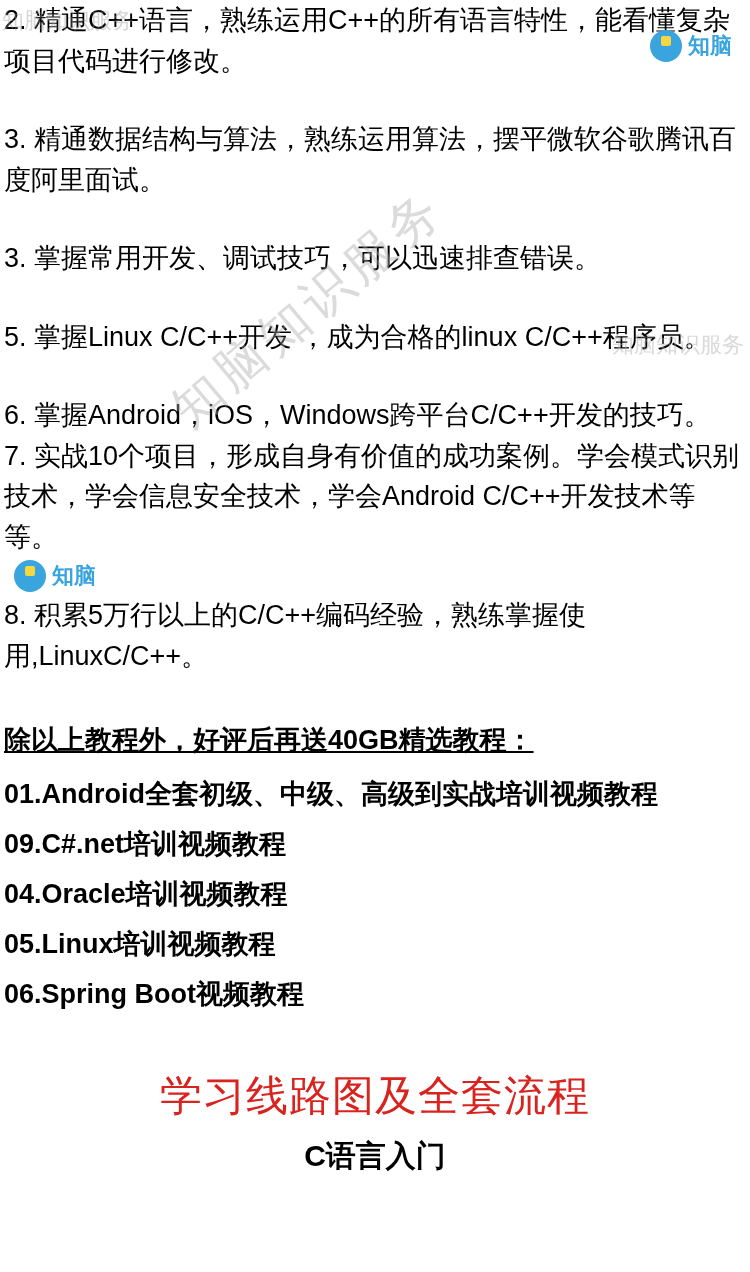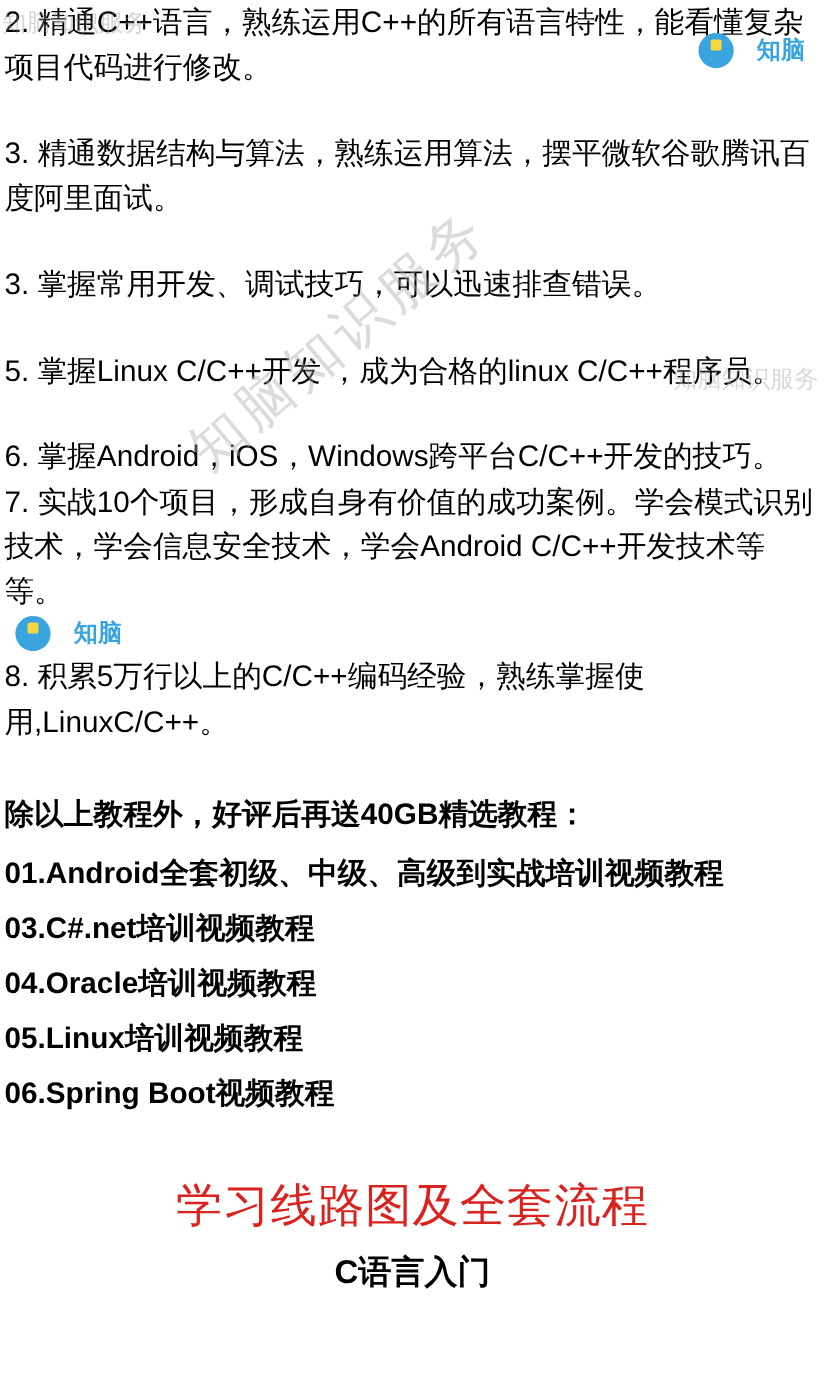--- a/index.html
+++ b/index.html
@@ -29,20 +29,21 @@
     .bonus-section {
       font-family: "Microsoft YaHei", "微软雅黑", sans-serif;
       font-weight: bold;
       color: #000;
       font-size: 27px;
       line-height: 1.85;
       margin-top: 40px;
     }
     .bonus-header {
       margin-bottom: 4px;
+      text-decoration: underline;
     }
     .bonus-item {
       margin-bottom: 0;
     }
     .footer-title {
       font-family: "Microsoft YaHei", "微软雅黑", sans-serif;
       font-weight: normal;
       color: #d8231f;
       font-size: 42px;
       text-align: center;
@@ -82,21 +83,21 @@
     .wm-right {
       top: 330px;
       right: 6px;
       font-size: 22px;
       color: rgba(170,170,170,0.45);
     }
     .logo {
       position: absolute;
       display: flex;
       align-items: center;
-      gap: 21px;
+      gap: 6px;
       pointer-events: none;
     }
     .logo-top {
       top: 30px;
       right: 18px;
     }
     .logo-mid {
       top: 560px;
       left: 14px;
     }
@@ -151,21 +152,21 @@
   <div class="item">3. 精通数据结构与算法，熟练运用算法，摆平微软谷歌腾讯百度阿里面试。</div>
   <div class="item">3. 掌握常用开发、调试技巧，可以迅速排查错误。</div>
   <div class="item">5. 掌握Linux C/C++开发 ，成为合格的linux C/C++程序员。</div>
   <div class="item item-tight">6. 掌握Android，iOS，Windows跨平台C/C++开发的技巧。</div>
   <div class="item">7. 实战10个项目，形成自身有价值的成功案例。学会模式识别技术，学会信息安全技术，学会Android C/C++开发技术等等。</div>
   <div class="item">8.  积累5万行以上的C/C++编码经验，熟练掌握使用,LinuxC/C++。</div>
 
   <div class="bonus-section">
     <div class="bonus-header">除以上教程外，好评后再送40GB精选教程：</div>
     <div class="bonus-item">01.Android全套初级、中级、高级到实战培训视频教程</div>
-    <div class="bonus-item">03.C#.net培训视频教程</div>
+    <div class="bonus-item">09.C#.net培训视频教程</div>
     <div class="bonus-item">04.Oracle培训视频教程</div>
     <div class="bonus-item">05.Linux培训视频教程</div>
     <div class="bonus-item">06.Spring Boot视频教程</div>
   </div>
 
   <div class="footer-title">学习线路图及全套流程</div>
   <div class="footer-sub">C语言入门</div>
 
 </div>
 

